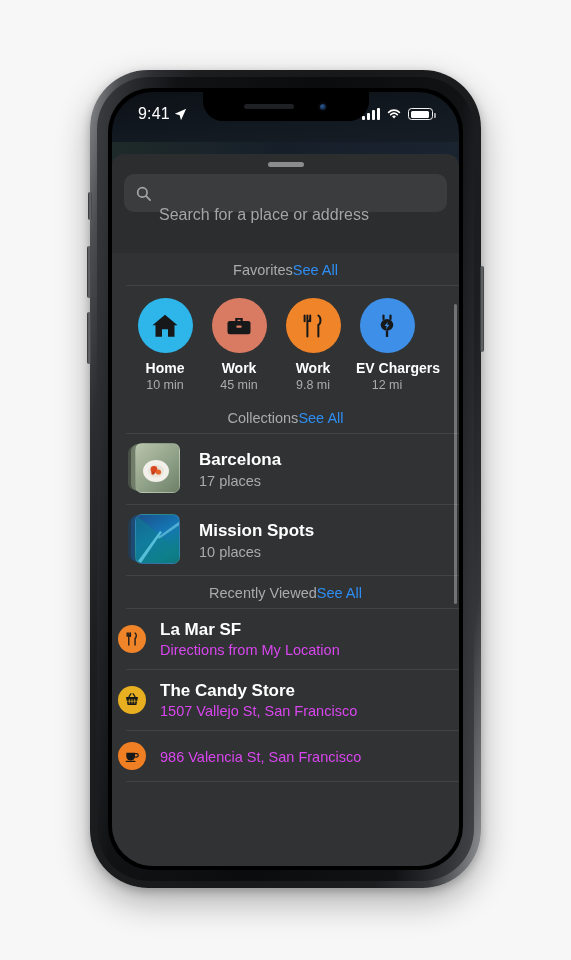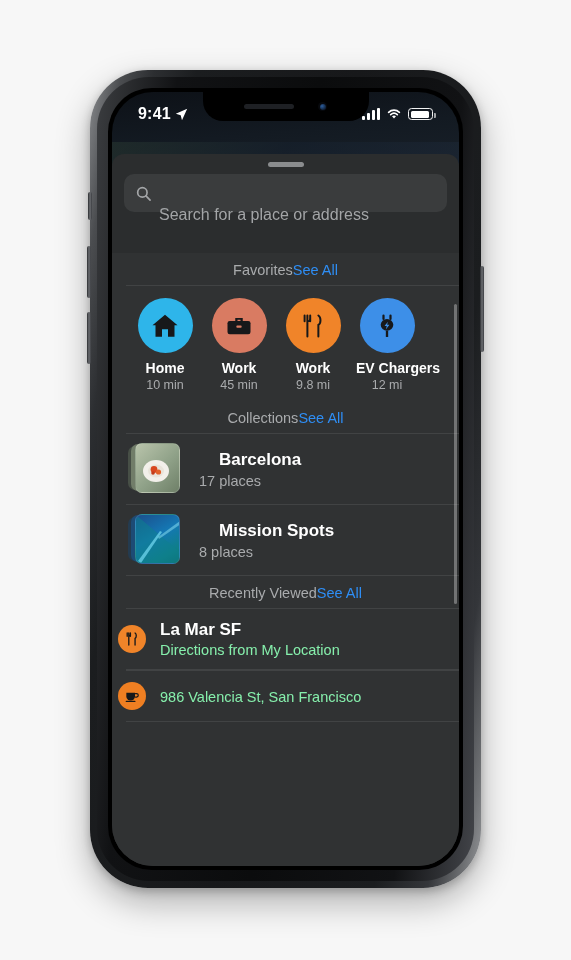--- a/index.html
+++ b/index.html
@@ -47,21 +47,21 @@
   }
   .map-bg::after{
     content:""; position:absolute; left:0; right:0; bottom:0; height:42px;
     background:linear-gradient(120deg,rgba(40,55,48,.55),rgba(22,32,44,.65) 48%,rgba(30,42,58,.5));
   }
   .statusbar {
     position:absolute; left:0; top:0; width:100%; height:44px;
     display:flex; align-items:center; justify-content:space-between;
     padding:0 26px; color:#fff; z-index:6;
   }
-  .clock { font-size:16px; font-weight:bold; letter-spacing:.2px; display:flex; align-items:center; gap:4px; }
+  .clock { font-size:16px; font-weight:normal; letter-spacing:.2px; display:flex; align-items:center; gap:4px; }
   .loc-arrow { display:block; }
   .status-right { display:flex; align-items:center; gap:6px; }
   .bars { display:flex; align-items:flex-end; gap:2px; height:12px; }
   .bars i { display:block; width:3px; background:#fff; border-radius:1px; }
   .bars i:nth-child(1){height:4px;} .bars i:nth-child(2){height:7px;}
   .bars i:nth-child(3){height:10px;} .bars i:nth-child(4){height:12px;}
   .batt { width:25px; height:12px; border:1.5px solid rgba(255,255,255,.95); border-radius:3.5px; position:relative; }
   .batt::after{content:"";position:absolute;right:-3.5px;top:3.5px;width:2px;height:5px;background:rgba(255,255,255,.6);border-radius:0 1px 1px 0;}
   .batt i{position:absolute;left:1.5px;top:1.5px;bottom:1.5px;width:18px;background:#fff;border-radius:1.5px;}
   .notch {
@@ -107,29 +107,29 @@
   .fav-name { color:#fff; font-size:14px; font-weight:bold; margin-top:7px; white-space:nowrap; }
   .fav-sub  { color:#a9abad; font-size:12.5px; margin-top:2px; white-space:nowrap; }
 
   
   .coll-row { display:flex; align-items:center; gap:15px; padding:9px 14px 9px 16px; }
   .thumb-stack { position:relative; width:56px; height:52px; flex:0 0 auto; }
   .thumb-stack .c { position:absolute; border-radius:7px; }
   .thumb-stack .c1 { left:0;  top:3px;  width:44px; height:44px; opacity:.5; }
   .thumb-stack .c2 { left:3px;top:1px;  width:46px; height:47px; opacity:.75; }
   .thumb-stack .c3 { left:7px;top:0;    width:45px; height:50px; border:1px solid rgba(255,255,255,.12); overflow:hidden; }
-  .row-txt .t { color:#fff; font-size:17px; font-weight:bold;margin-left:20px; }
+  .row-txt .t { color:#fff; font-size:17px; font-weight:bold; }
   .row-txt .s { color:#a9abad; font-size:14.5px; margin-top:3px; }
 
   
   .rec-row { display:flex; align-items:center; gap:14px; padding:11px 14px 11px 6px; }
   .rec-icon { width:28px; height:28px; border-radius:50%; flex:0 0 auto;
               display:flex; align-items:center; justify-content:center; }
   .rec-txt .t { color:#fff; font-size:17px; font-weight:bold; }
-  .rec-txt .s { color:#86efac; font-size:14.5px; margin-top:2px; }
+  .rec-txt .s { color:#d946ef; font-size:14.5px; margin-top:2px; }
 
   .scrollbar { position:absolute; right:2px; top:150px; width:3px; height:300px;
                background:rgba(255,255,255,.32); border-radius:2px; }
 </style>
 </head>
 <body>
 
 <div id="stage">
 
   <div class="phone">
@@ -279,21 +279,21 @@
                   <div class="c c3" style="background:linear-gradient(150deg,#1b4f8c,#1478b4 45%,#0e7f86 80%,#0c6d6a)">
                     <svg width="45" height="50" viewBox="0 0 45 50">
                       <path d="M0 0 L45 38 L45 50 L0 50 Z" fill="#0e7f8e" opacity=".55"></path>
                       <path d="M2 46 L24 16 L26 17 L5 48 Z" fill="#6fd6ee" opacity=".75"></path>
                       <path d="M44 6 L22 22 L23 24 L45 9 Z" fill="#8fe4f6" opacity=".5"></path>
                     </svg>
                   </div>
                 </div>
                 <div class="row-txt">
                   <div class="t">Mission Spots</div>
-                  <div class="s">8 places</div>
+                  <div class="s">10 places</div>
                 </div>
               </div>
               <div class="hr"></div>
 
 
               <div class="sec-head">
                 <span class="sec-title">Recently Viewed</span>
                 <span class="see-all">See All</span>
               </div>
               <div class="hr"></div>
@@ -305,20 +305,33 @@
                     <path d="M16.6 3 c2.4 1.4 2.4 7 0 8 v10" stroke="#17181a" stroke-width="2" fill="none" stroke-linecap="round"></path>
                   </svg>
                 </div>
                 <div class="rec-txt">
                   <div class="t">La Mar SF</div>
                   <div class="s">Directions from My Location</div>
                 </div>
               </div>
               <div class="hr"></div>
 
+              <div class="rec-row">
+                <div class="rec-icon" style="background:#e8b021">
+                  <svg width="16" height="16" viewBox="0 0 24 24">
+                    <path d="M7.5 7 L10.5 2.5 M16.5 7 L13.5 2.5" stroke="#17181a" stroke-width="1.8" stroke-linecap="round"></path>
+                    <path d="M3 7.6 h18 L18.6 19.6 H5.4 Z" fill="#17181a"></path>
+                    <path d="M8 10.4 v7 M12 10.4 v7 M16 10.4 v7 M4.7 13.8 h14.6" stroke="#e8b021" stroke-width="1.1"></path>
+                  </svg>
+                </div>
+                <div class="rec-txt">
+                  <div class="t">The Candy Store</div>
+                  <div class="s">1507 Vallejo St, San Francisco</div>
+                </div>
+              </div>
               <div class="hr"></div>
 
               <div class="rec-row">
                 <div class="rec-icon" style="background:#ef7f22">
                   <svg width="16" height="16" viewBox="0 0 24 24">
                     <path d="M3.5 7 h13 v5.4 a6.5 6.5 0 0 1 -13 0 Z" fill="#17181a"></path>
                     <path d="M16.6 8.4 h2.2 a2.6 2.6 0 0 1 0 5.2 h-2.2" stroke="#17181a" stroke-width="1.8" fill="none"></path>
                     <rect x="2.4" y="19" width="15" height="2" rx="1" fill="#17181a"></rect>
                   </svg>
                 </div>

